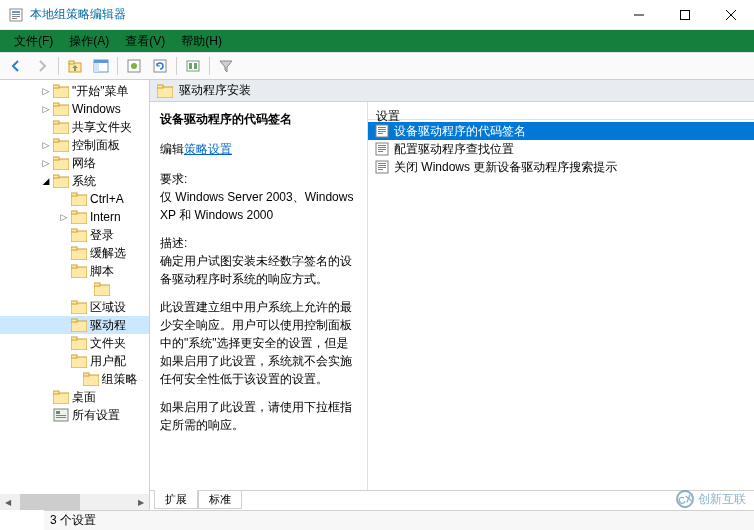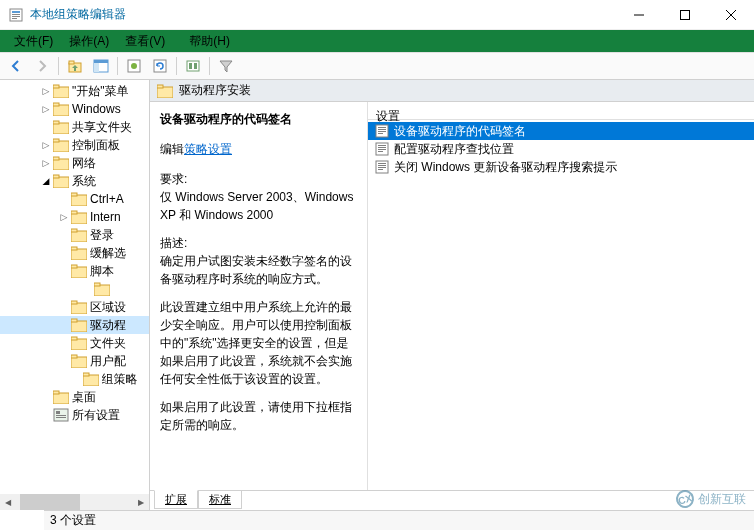--- a/index.html
+++ b/index.html
@@ -40,21 +40,21 @@
 .desc-col .edit-line { margin-bottom: 12px; }
 .desc-col a { color: #0066cc; text-decoration: underline; }
 .desc-col p { margin-bottom: 10px; font-size: 12px; }
 .list-col { flex: 1; display: flex; flex-direction: column; }
 .list-header { height: 18px; border-bottom: 1px solid #e0e0e0; padding: 2px 8px; padding-top: 6px; font-size: 12px; }
 .list-items { flex: 1; padding-top: 2px; }
 .list-item { height: 18px; display: flex; align-items: center; padding: 0 6px; cursor: default; }
 .list-item.selected { background: #0078d7; color: #fff; }
 .list-icon { width: 16px; height: 14px; margin-right: 4px; flex-shrink: 0; }
 
-.tabs-bottom { height: 20px; display: flex; align-items: flex-start; padding-left: 4px; border-top: 1px solid #d0d0d0; background: #fff; text-decoration: underline; }
+.tabs-bottom { height: 20px; display: flex; align-items: flex-start; padding-left: 4px; border-top: 1px solid #d0d0d0; background: #fff; }
 .tab { padding: 1px 10px; border: 1px solid #d0d0d0; border-top: none; font-size: 11px; background: #fff; cursor: default; }
 .tab.active { border-top: 1px solid #fff; margin-top: -1px; }
 
 .statusbar { height: 20px; border-top: 1px solid #d0d0d0; display: flex; align-items: center; padding: 0 6px; font-size: 12px; background: #f7f7f7; margin-left: 44px; }
 
 .watermark { position: absolute; right: 8px; bottom: 22px; opacity: 0.6; font-size: 10px; color: #4080a0; display: flex; align-items: center; gap: 4px; }
 .watermark .wm-icon { width: 18px; height: 18px; border: 2px solid #4080a0; border-radius: 50%; display: flex; align-items: center; justify-content: center; font-size: 10px; font-weight: bold; transform: rotate(-15deg); }
 </style>
 </head>
 <body>
@@ -87,21 +87,21 @@
           <line x1="10" y1="0" x2="0" y2="10" stroke="currentColor"></line>
         </svg>
       </div>
   </div>
 </div>
 
 <div class="menubar">
   <div class="menu-item">文件(F)</div>
   <div class="menu-item">操作(A)</div>
   <div class="menu-item">查看(V)</div>
-  <div class="menu-item" style="margin-left:8px">帮助(H)</div>
+  <div class="menu-item" style="">帮助(H)</div>
 </div>
 
 <div class="toolbar">
   <div class="tool-btn">
       <svg width="16" height="16" viewBox="0 0 16 16">
         <path d="M10 3 L5 8 L10 13" fill="none" stroke="#2d7dd2" stroke-width="2"></path>
       </svg>
     </div>
   <div class="tool-btn">
       <svg width="16" height="16" viewBox="0 0 16 16">

